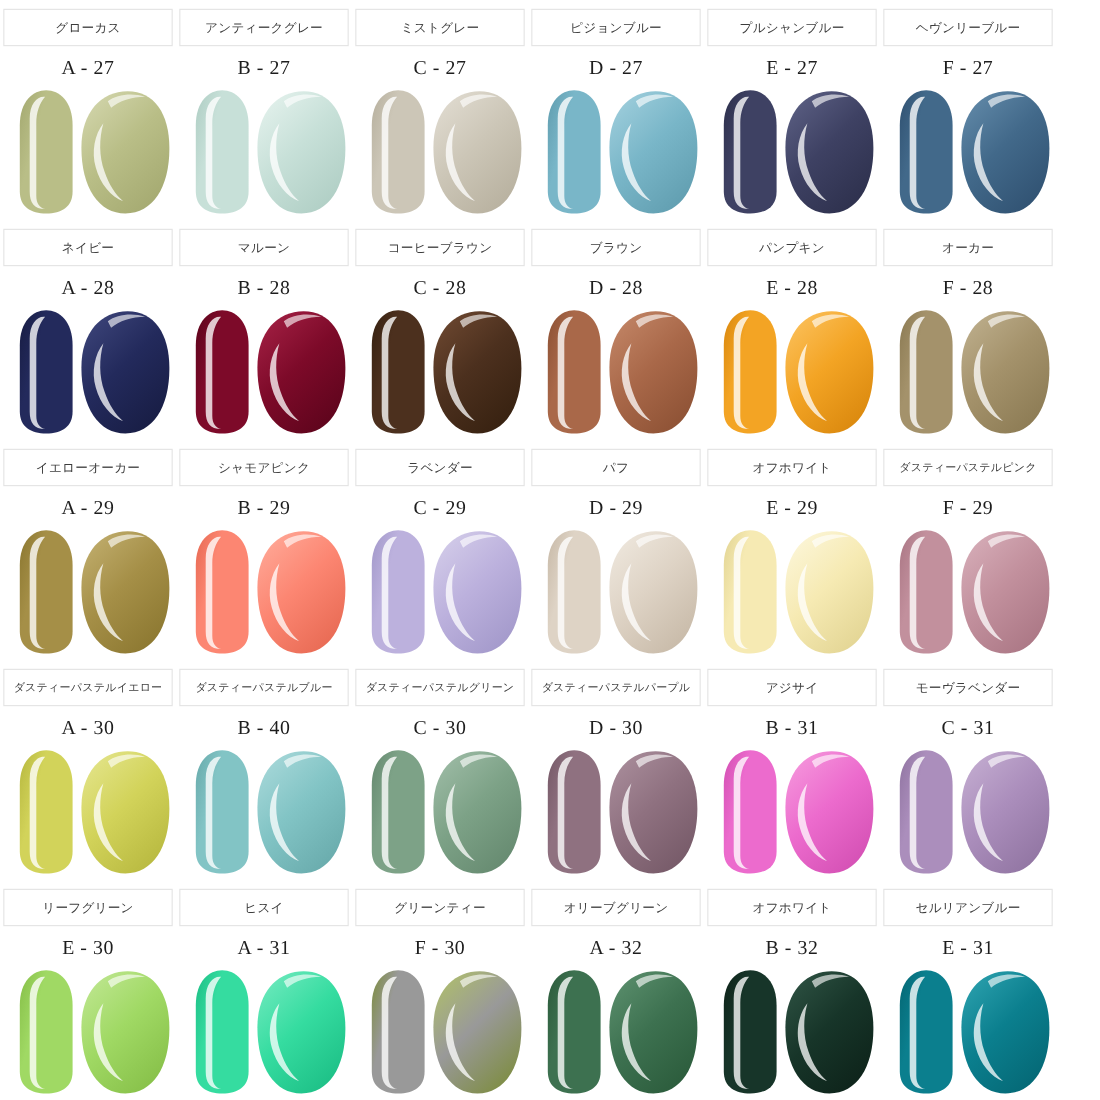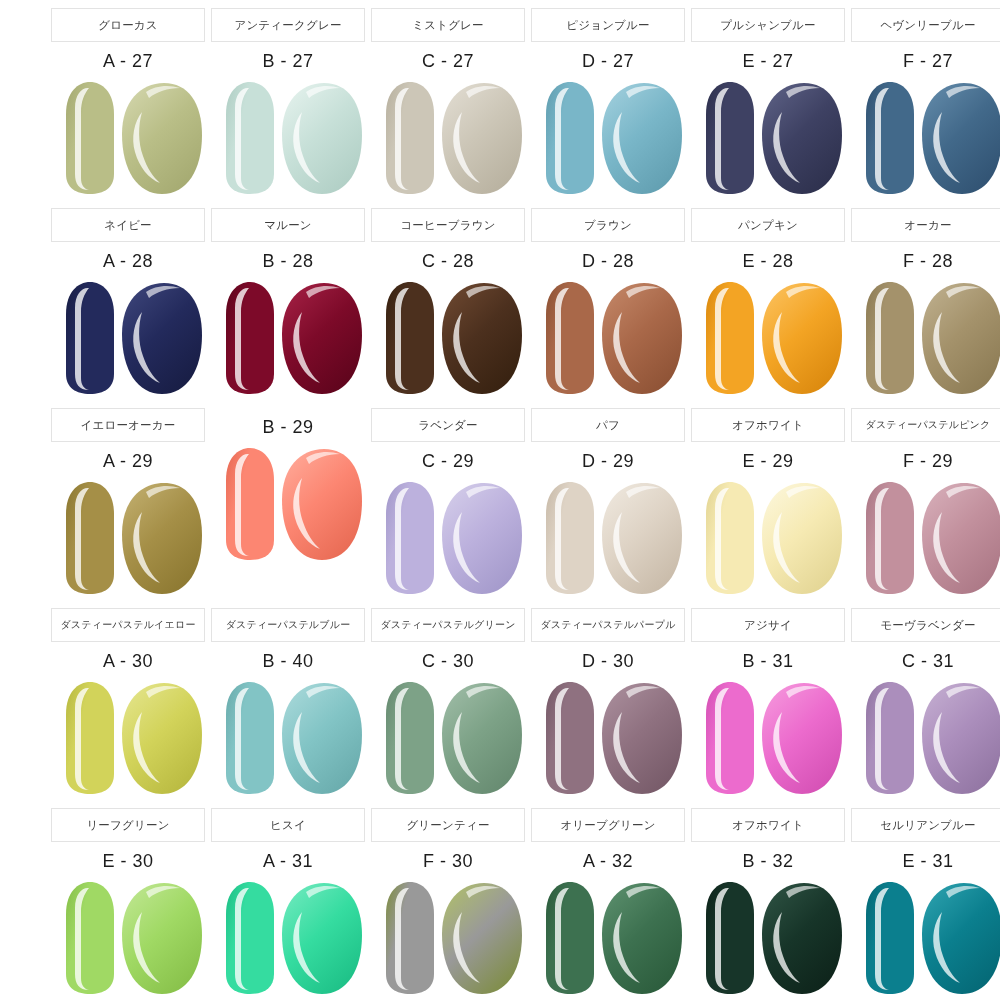--- a/index.html
+++ b/index.html
@@ -13,21 +13,20 @@
     height: 1000px;
     font-family: "Liberation Sans", "DejaVu Sans", sans-serif;
     overflow: hidden;
   }
   #chart-grid {
     display: grid;
     grid-template-columns: repeat(6, 1fr);
     grid-template-rows: repeat(5, 200px);
     width: 832px;
     height: 1000px;
-    padding-left: 48px;
   }
   .swatch-cell {
     position: relative;
     display: flex;
     flex-direction: column;
     align-items: center;
     box-sizing: border-box;
     padding-top: 8px;
   }
   .name-box {
@@ -46,21 +45,21 @@
     overflow: hidden;
     font-family: "DejaVu Sans", "Liberation Sans", sans-serif;
   }
   .name-box.tight {
     font-size: 10px;
   }
   .code-label {
     margin-top: 9px;
     font-size: 18px;
     color: #1d1d1d;
-    font-family: Liberation Sans, sans-serif;
+    font-family: Liberation Serif, serif;
     letter-spacing: 0.5px;
     white-space: nowrap;
   }
   .shapes {
     margin-top: 6px;
     width: 100%;
     height: 118px;
     display: flex;
     align-items: flex-start;
     justify-content: center;
@@ -395,20 +394,21 @@
           </defs>
           <path d="M18 36 C18 14 30 4 42 4 C54 4 66 14 66 36 L66 96 C66 110 56 116 42 116 C28 116 18 110 18 96 Z" fill="url(#nailg12)"></path>
           <path d="M27 30 C27 16 34 9 41 10 C36 16 33 24 33 34 L33 100 C33 107 36 111 41 112 C31 112 27 106 27 96 Z" fill="#ffffff" opacity="0.78"></path>
           <path d="M74 56 C74 24 92 5 116 5 C140 5 154 25 154 57 C154 92 139 116 114 116 C90 116 74 93 74 56 Z" fill="url(#blobg12)"></path>
           <path d="M98 14 C106 8 120 6 132 10 C120 10 108 14 101 20 Z" fill="#ffffff" opacity="0.62"></path>
           <path d="M87 74 C83 60 86 44 94 34 C90 48 90 64 95 78 C99 90 105 99 112 105 C101 101 91 89 87 74 Z" fill="#ffffff" opacity="0.75"></path>
         </svg>
       </div>
     </div>
     <div class="swatch-cell">
+      <div class="name-box">シャモアピンク</div>
       <div class="code-label">B - 29</div>
       <div class="shapes">
         <svg viewBox="0 0 160 118" xmlns="http://www.w3.org/2000/svg">
           <defs>
             <linearGradient id="nailg13" x1="0" y1="0" x2="1" y2="0.6">
               <stop offset="0%" stop-color="#e66851"></stop>
               <stop offset="38%" stop-color="#fc8672"></stop>
               <stop offset="100%" stop-color="#fc8672"></stop>
             </linearGradient>
             <linearGradient id="blobg13" x1="0.15" y1="0" x2="0.85" y2="1">

